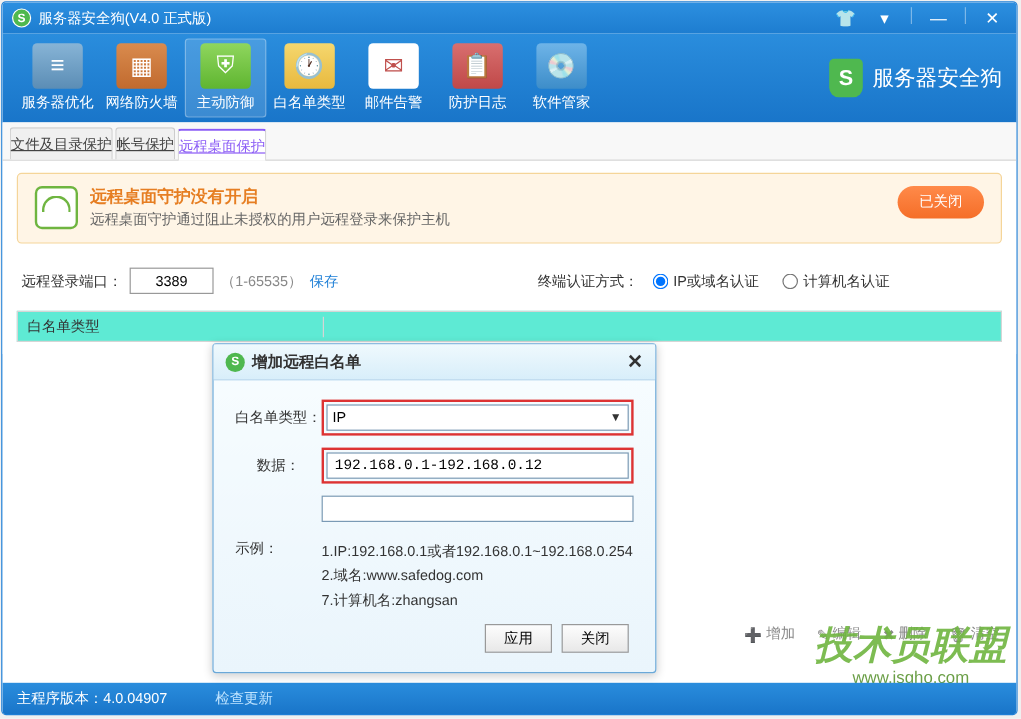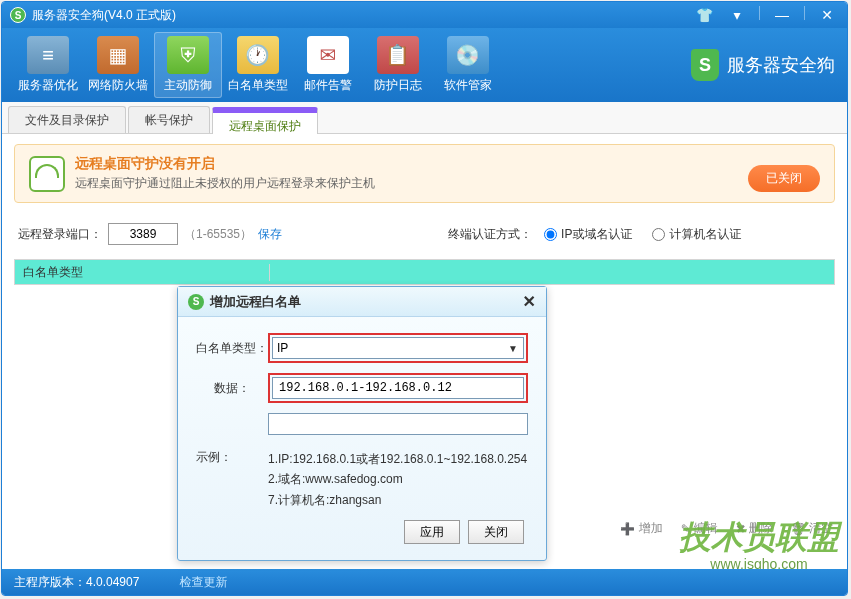--- a/index.html
+++ b/index.html
@@ -23,26 +23,26 @@
 .tool-icon.shield { background: linear-gradient(#8fd65e, #5fb530); }
 .tool-icon.clock { background: linear-gradient(#f5d76e, #e8b93e); }
 .tool-icon.mail { background: #fff; color: #c0504d; }
 .tool-icon.log { background: linear-gradient(#d86f6f, #c04848); }
 .tool-icon.soft { background: linear-gradient(#6eb4e8, #3d8dc9); position: relative; }
 .toolbar-spacer { flex: 1; }
 .brand { display: flex; align-items: center; gap: 8px; color: #fff; font-size: 18px; }
 .brand-shield { width: 28px; height: 32px; background: #4fb84f; border-radius: 4px 4px 8px 8px; display: flex; align-items: center; justify-content: center; color: #fff; font-weight: bold; }
 
 .tabbar { height: 32px; background: #f8f8f8; border-bottom: 1px solid #d0d0d0; display: flex; padding-left: 6px; padding-top: 4px; }
-.tab { padding: 5px 16px; font-size: 12px; color: #444; background: #f0f0f0; border: 1px solid #ccc; border-bottom: none; margin-right: 2px; cursor: pointer; border-radius: 3px 3px 0 0; }
-.tab.active { background: #fff; color: #4d7c0f; border-top: 6px solid #8b5cf6; position: relative; top: 1px; }
+.tab { padding: 5px 0; font-size: 12px; color: #444; background: #f0f0f0; border: 1px solid #ccc; border-bottom: none; margin-right: 2px; cursor: pointer; border-radius: 3px 3px 0 0; text-decoration: underline; }
+.tab.active { background: #fff; color: #8b5cf6; border-top: 2px solid #8b5cf6; position: relative; top: 1px; }
 
 .content { padding: 10px 12px; background: #fff; }
 
-.alert-panel { background: #fff5e6; border: 1px solid #f5d599; border-radius: 4px; padding: 10px 14px; display: flex; align-items: flex-end; margin-bottom: 14px; }
+.alert-panel { background: #fff5e6; border: 1px solid #f5d599; border-radius: 4px; padding: 10px 14px; display: flex; align-items: flex-start; margin-bottom: 14px; }
 .alert-icon { width: 36px; height: 36px; background: #fff; border: 2px solid #6fb540; border-radius: 6px; display: flex; align-items: center; justify-content: center; margin-right: 10px; position: relative; }
 .alert-icon::before { content: ''; width: 20px; height: 12px; border: 2px solid #6fb540; border-radius: 12px 12px 0 0; border-bottom: none; position: absolute; top: 6px; }
 .alert-text { flex: 1; }
 .alert-title { color: #e67e22; font-size: 14px; font-weight: bold; margin-bottom: 2px; }
 .alert-desc { color: #666; font-size: 12px; }
 .alert-btn { background: linear-gradient(#ff8a4a, #f56e28); color: #fff; border: none; border-radius: 14px; padding: 5px 18px; font-size: 12px; cursor: pointer; }
 
 .port-row { display: flex; align-items: center; font-size: 12px; color: #333; padding: 6px 4px 14px; }
 .port-row > * { margin-right: 6px; }
 .port-input { width: 70px; height: 22px; border: 1px solid #999; padding: 0 4px; font-size: 12px; text-align: center; }

